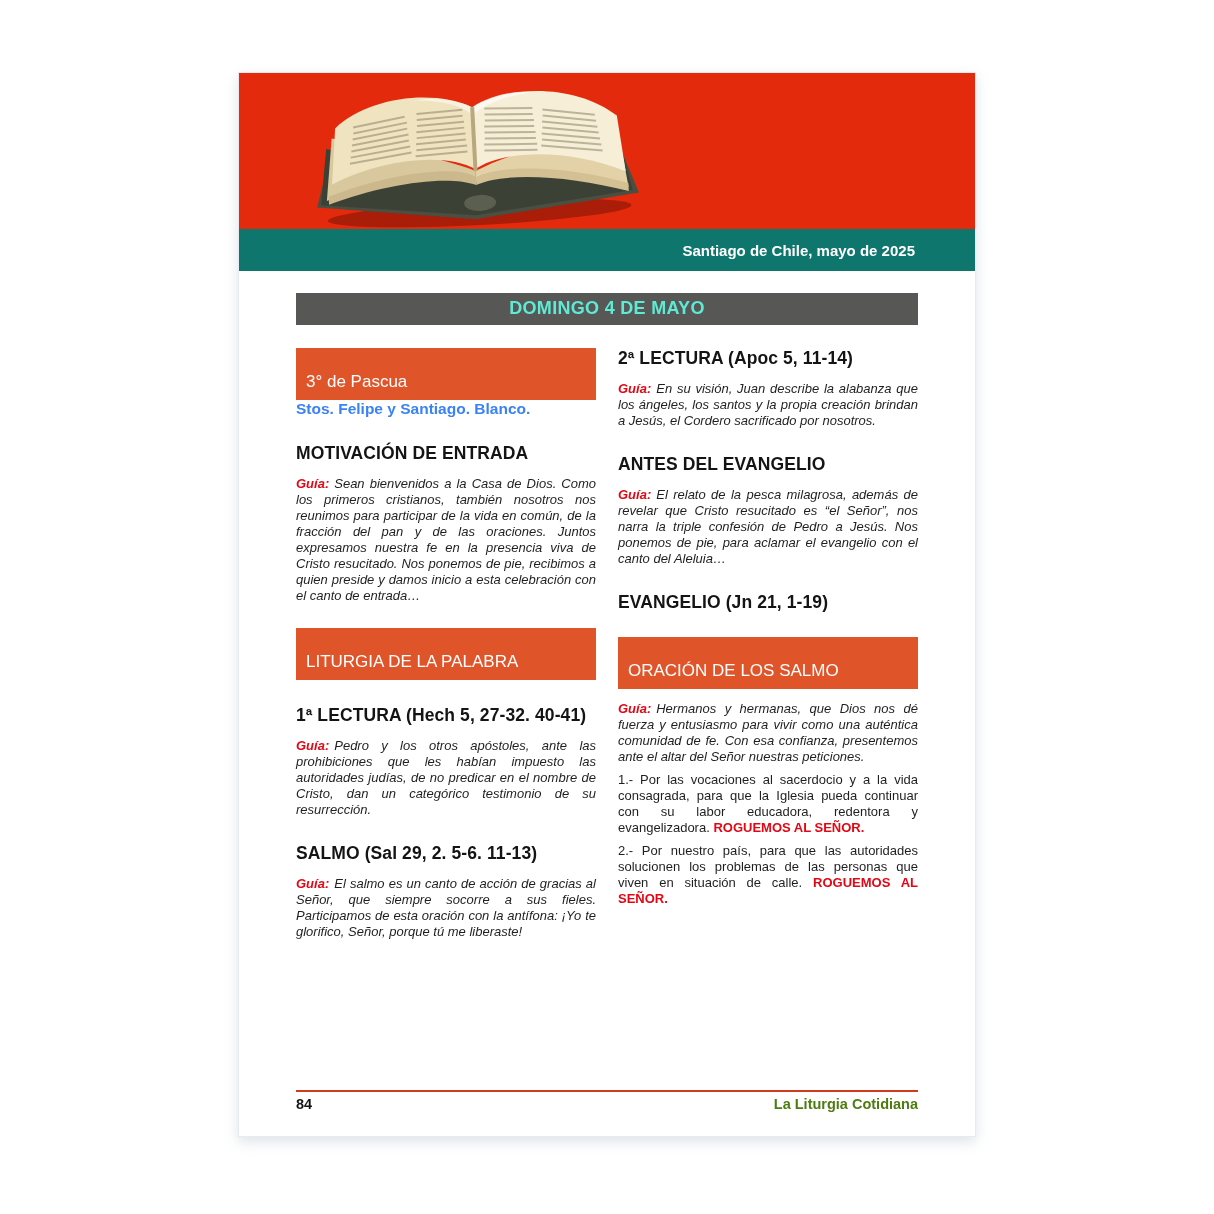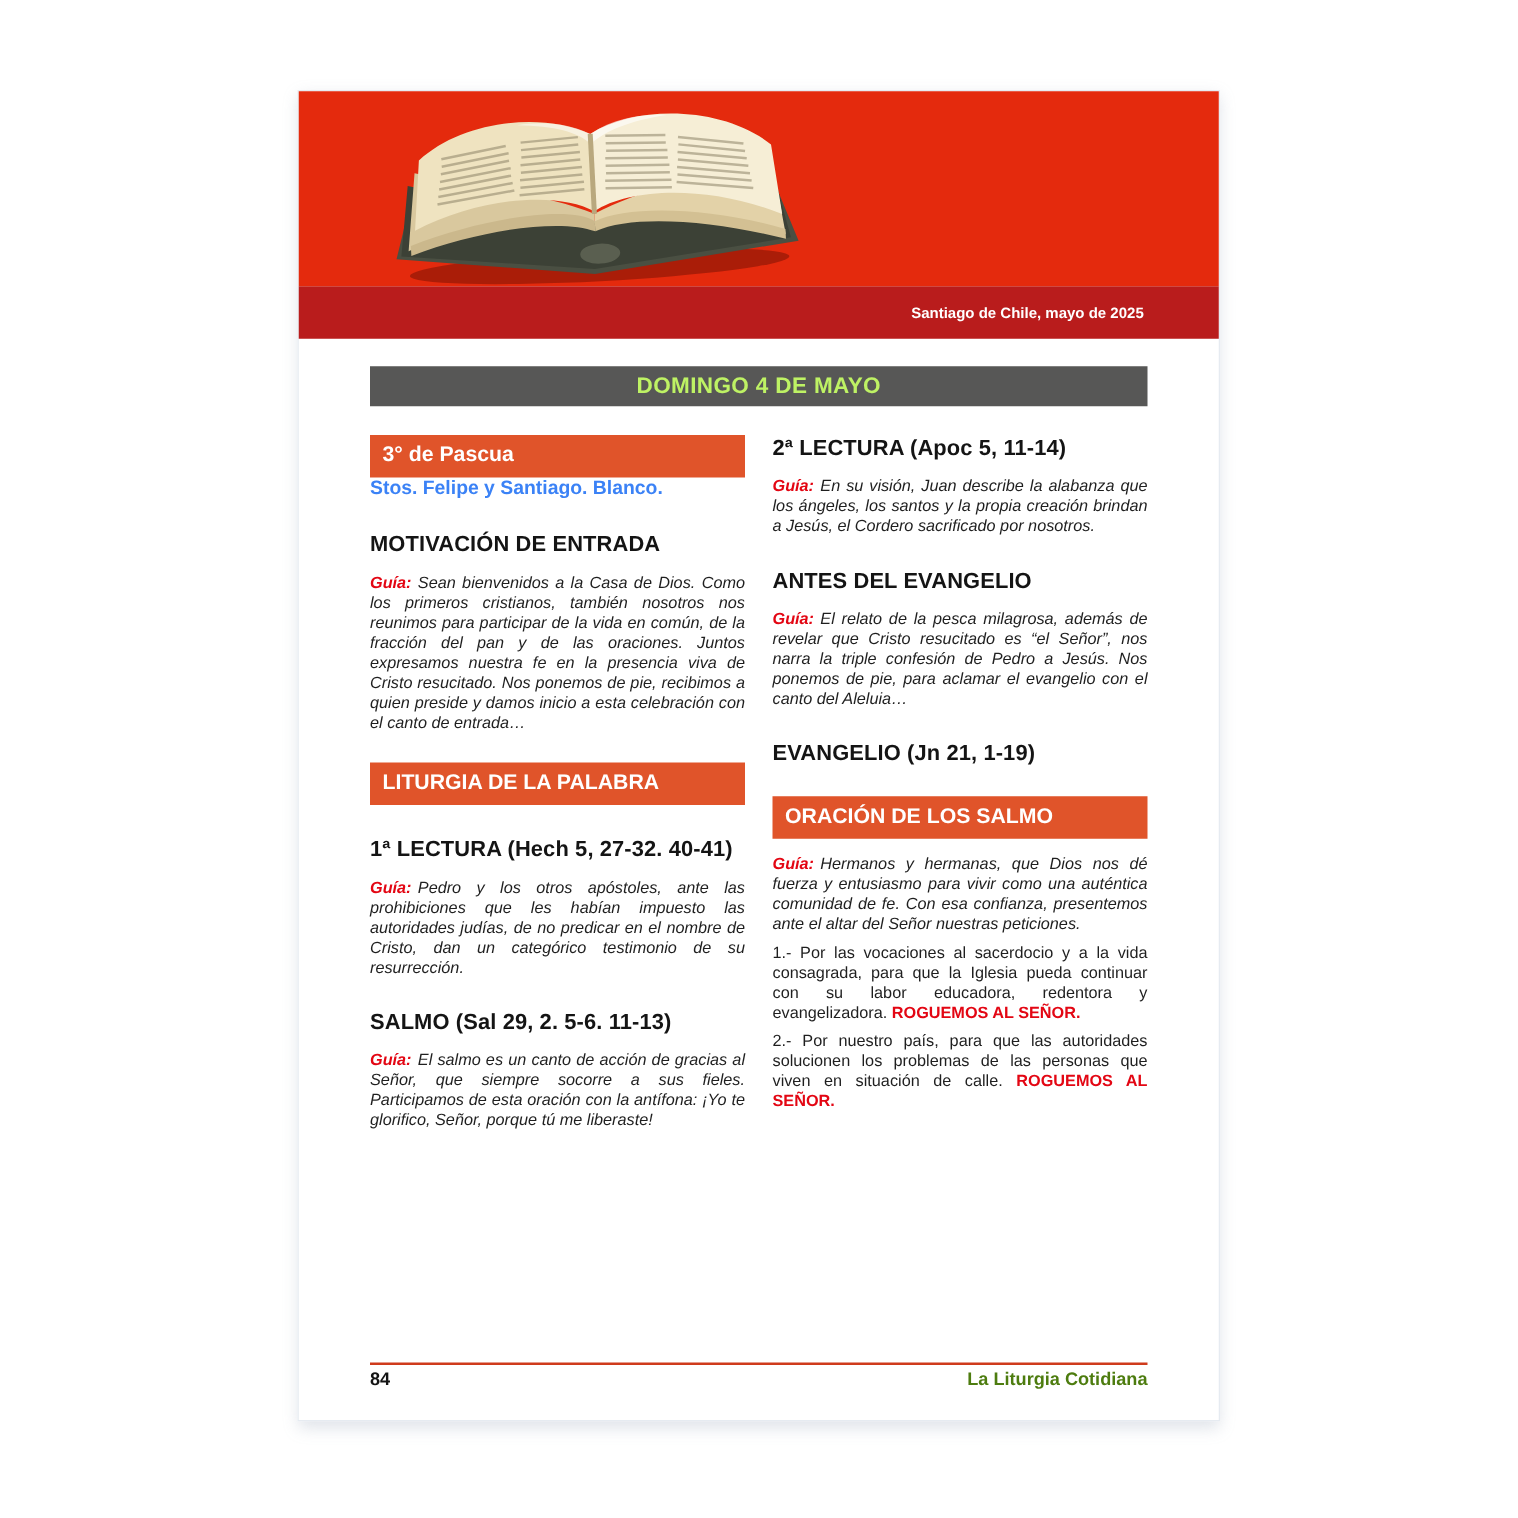--- a/index.html
+++ b/index.html
@@ -26,39 +26,39 @@
   .banner-title {
     position: absolute; right: 46px; top: 26px;
     text-align: right; color: #ffffff;
     font-family: "Liberation Serif", "DejaVu Serif", serif;
     font-weight: 700; font-size: 39px; line-height: 1.3;
     letter-spacing: 0.5px; white-space: nowrap;
   }
 
   
   .edition-bar {
-    height: 42px; background: #b91c1c; color: #fff;
+    height: 42px; background: #0f766e; color: #fff;
     display: flex; align-items: center; justify-content: flex-end;
-    padding-right: 60px; font-weight: bold; font-size: 12px; flex: 0 0 auto;
+    padding-right: 60px; font-weight: bold; font-size: 15px; flex: 0 0 auto;
   }
 
   
   .content { flex: 1 1 auto; display: flex; flex-direction: column; padding: 0 57px; min-height: 0; }
   .day-bar {
-    margin-top: 22px; background: #575756; color: #bef264;
+    margin-top: 22px; background: #575756; color: #5eead4;
     font-weight: bold; font-size: 18px; text-align: center;
     padding: 5px 0 6px; letter-spacing: .3px; flex: 0 0 auto;
   }
   .columns { display: flex; gap: 22px; margin-top: 23px; }
   .col { flex: 1 1 0; min-width: 0; }
 
   .section-bar {
     background: #e0542a; color: #ffffff;
-    font-weight: bold; font-size: 17px;
-    padding: 6px 10px 8px;
+    font-weight: normal; font-size: 17px;
+    padding: 24px 10px 8px;
   }
   .saints { color: #3b82f6; font-weight: bold; font-size: 15.5px; }
   .heading { font-size: 17.5px; font-weight: bold; color: #141414; margin: 25px 0 0; letter-spacing: .1px; }
   .heading.first { margin-top: 0; }
   .guia {
     font-style: italic; font-size: 13px; line-height: 1.23;
     text-align: justify; margin: 12px 0 0; color: #1f1f1f;
   }
   .guia-label { color: #e30613; font-weight: bold; padding-right: 5px; }
   .petition { font-size: 13px; line-height: 1.23; text-align: justify; margin: 7px 0 0; color: #1f1f1f; }

